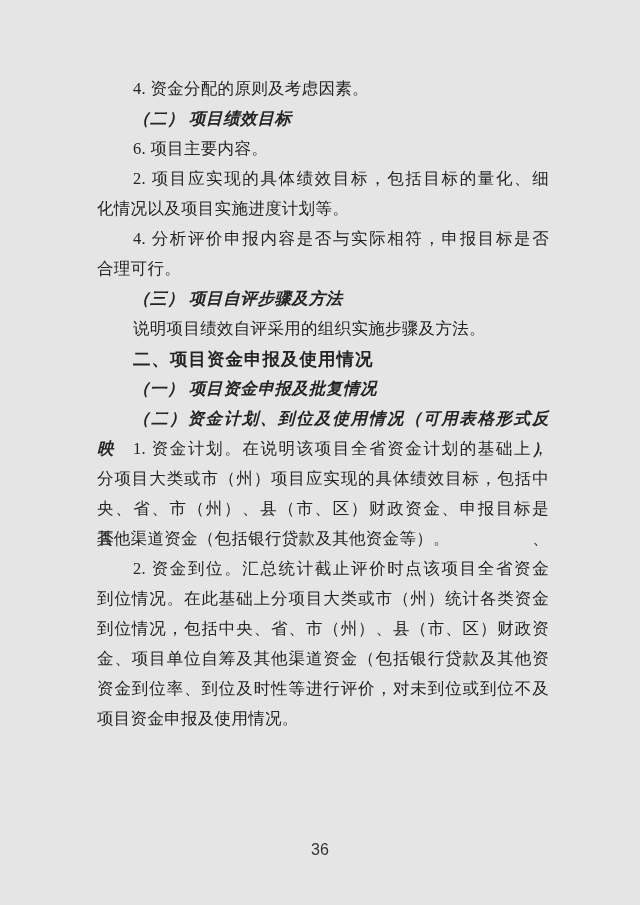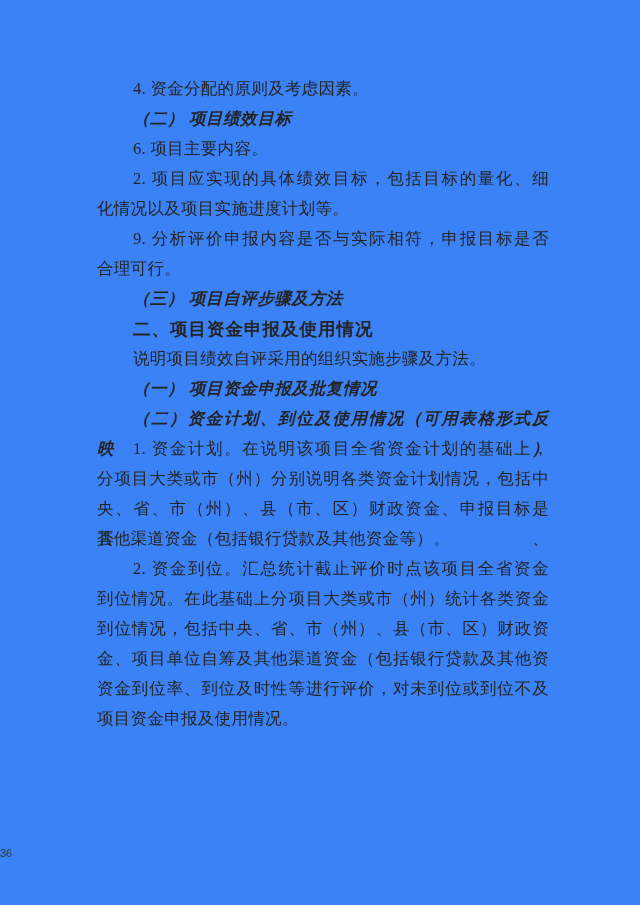--- a/index.html
+++ b/index.html
@@ -4,21 +4,21 @@
 <style>
   html, body {
     margin: 0;
     padding: 0;
     background: #ffffff;
   }
   .page {
     position: relative;
     width: 640px;
     height: 905px;
-    background: #3b82f6;
+    background: #e5e5e5;
     overflow: hidden;
     font-family: "Liberation Serif", "DejaVu Serif", serif;
     color: #242424;
   }
   .textblock {
     position: absolute;
     left: 97px;
     top: 74px;
     width: 452px;
   }
@@ -48,44 +48,45 @@
     font-family: "Liberation Sans", "DejaVu Sans", sans-serif;
     font-weight: bold;
     font-size: 17.5px;
     letter-spacing: 1px;
   }
   .pageno {
     position: absolute;
     left: 0;
     right: 0;
     bottom: 46px;
+    text-align: center;
     font-family: "Liberation Sans", "DejaVu Sans", sans-serif;
-    font-size: 11px;
+    font-size: 16px;
     color: #333333;
   }
 </style>
 </head>
 <body>
 
 <div class="page">
   <div class="textblock">
     <div class="line indent">4. 资金分配的原则及考虑因素。</div>
     <div class="line indent kai">（二） 项目绩效目标</div>
     <div class="line indent">6. 项目主要内容。</div>
     <div class="line indent full">2. 项目应实现的具体绩效目标，包括目标的量化、细</div>
     <div class="line">化情况以及项目实施进度计划等。</div>
-    <div class="line indent full">9. 分析评价申报内容是否与实际相符，申报目标是否</div>
+    <div class="line indent full">4. 分析评价申报内容是否与实际相符，申报目标是否</div>
     <div class="line">合理可行。</div>
     <div class="line indent kai">（三） 项目自评步骤及方法</div>
+    <div class="line indent">说明项目绩效自评采用的组织实施步骤及方法。</div>
     <div class="line indent hei">二、项目资金申报及使用情况</div>
-    <div class="line indent">说明项目绩效自评采用的组织实施步骤及方法。</div>
     <div class="line indent kai">（一） 项目资金申报及批复情况</div>
     <div class="line indent kai full">（二）资金计划、到位及使用情况（可用表格形式反映）</div>
     <div class="line indent full">1. 资金计划。在说明该项目全省资金计划的基础上，</div>
-    <div class="line full">分项目大类或市（州）分别说明各类资金计划情况，包括中</div>
+    <div class="line full">分项目大类或市（州）项目应实现的具体绩效目标，包括中</div>
     <div class="line full">央、省、市（州）、县（市、区）财政资金、申报目标是否、</div>
     <div class="line">其他渠道资金（包括银行贷款及其他资金等）。</div>
     <div class="line indent full">2. 资金到位。汇总统计截止评价时点该项目全省资金</div>
     <div class="line full">到位情况。在此基础上分项目大类或市（州）统计各类资金</div>
     <div class="line full">到位情况，包括中央、省、市（州）、县（市、区）财政资</div>
     <div class="line full">金、项目单位自筹及其他渠道资金（包括银行贷款及其他资</div>
     <div class="line full">资金到位率、到位及时性等进行评价，对未到位或到位不及</div>
     <div class="line">项目资金申报及使用情况。</div>
   </div>
 

